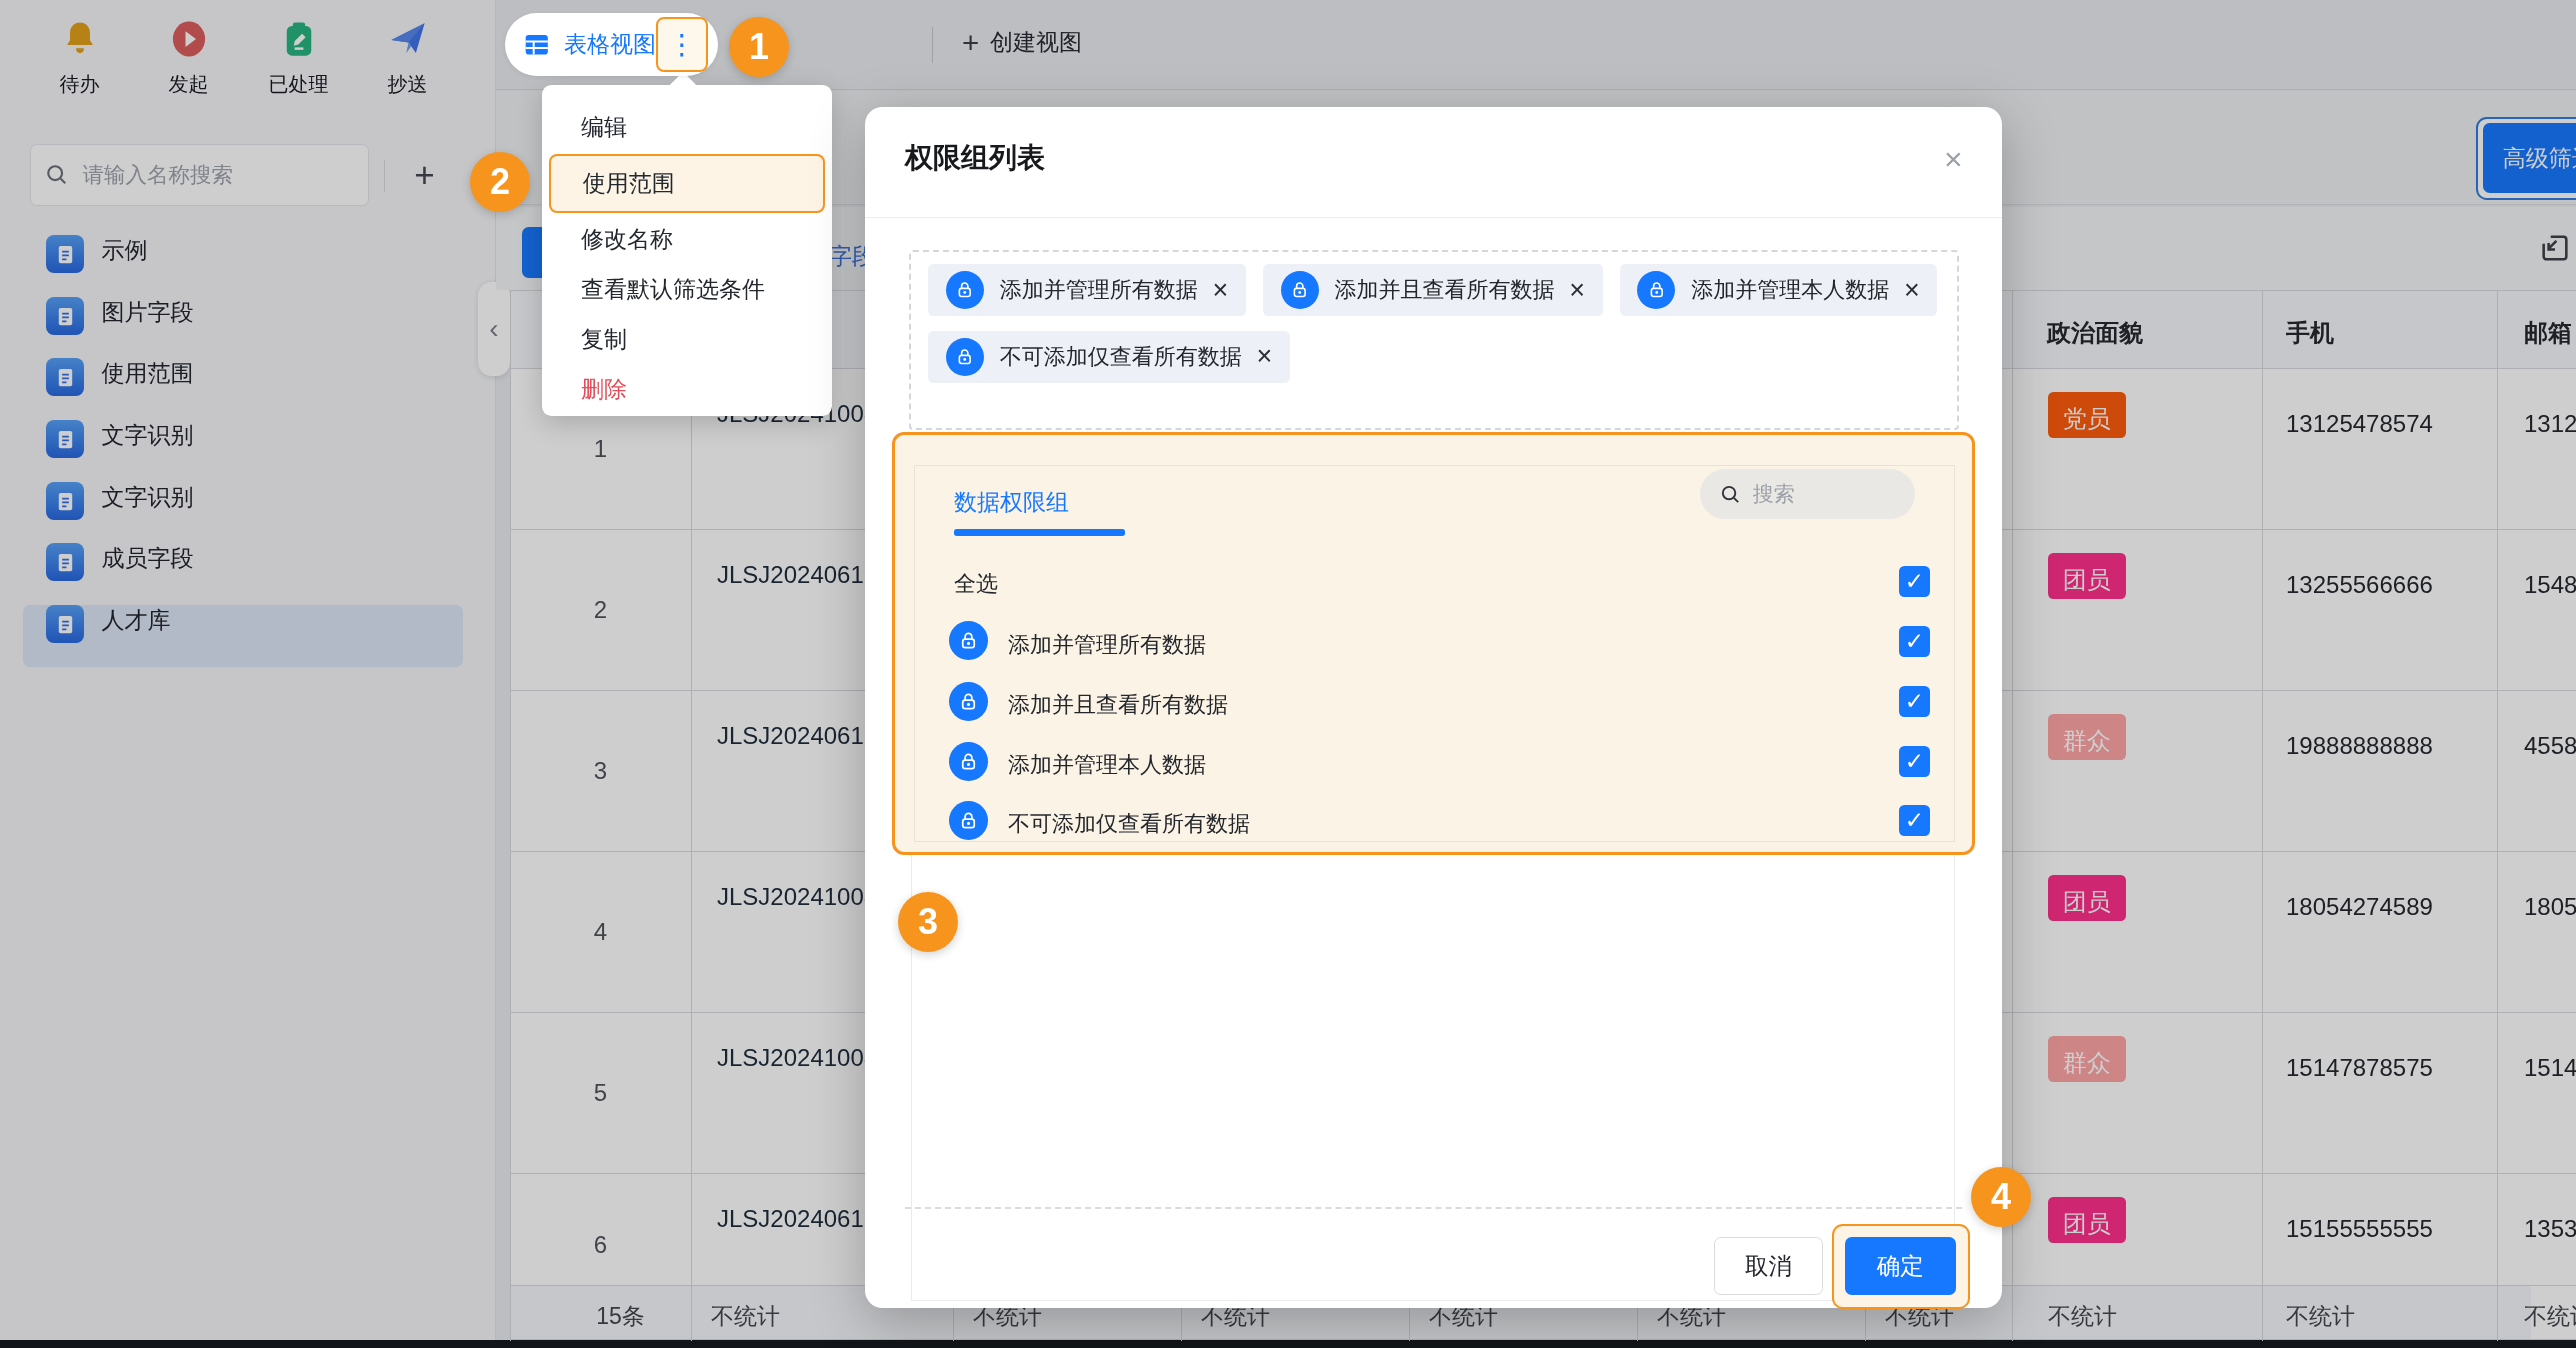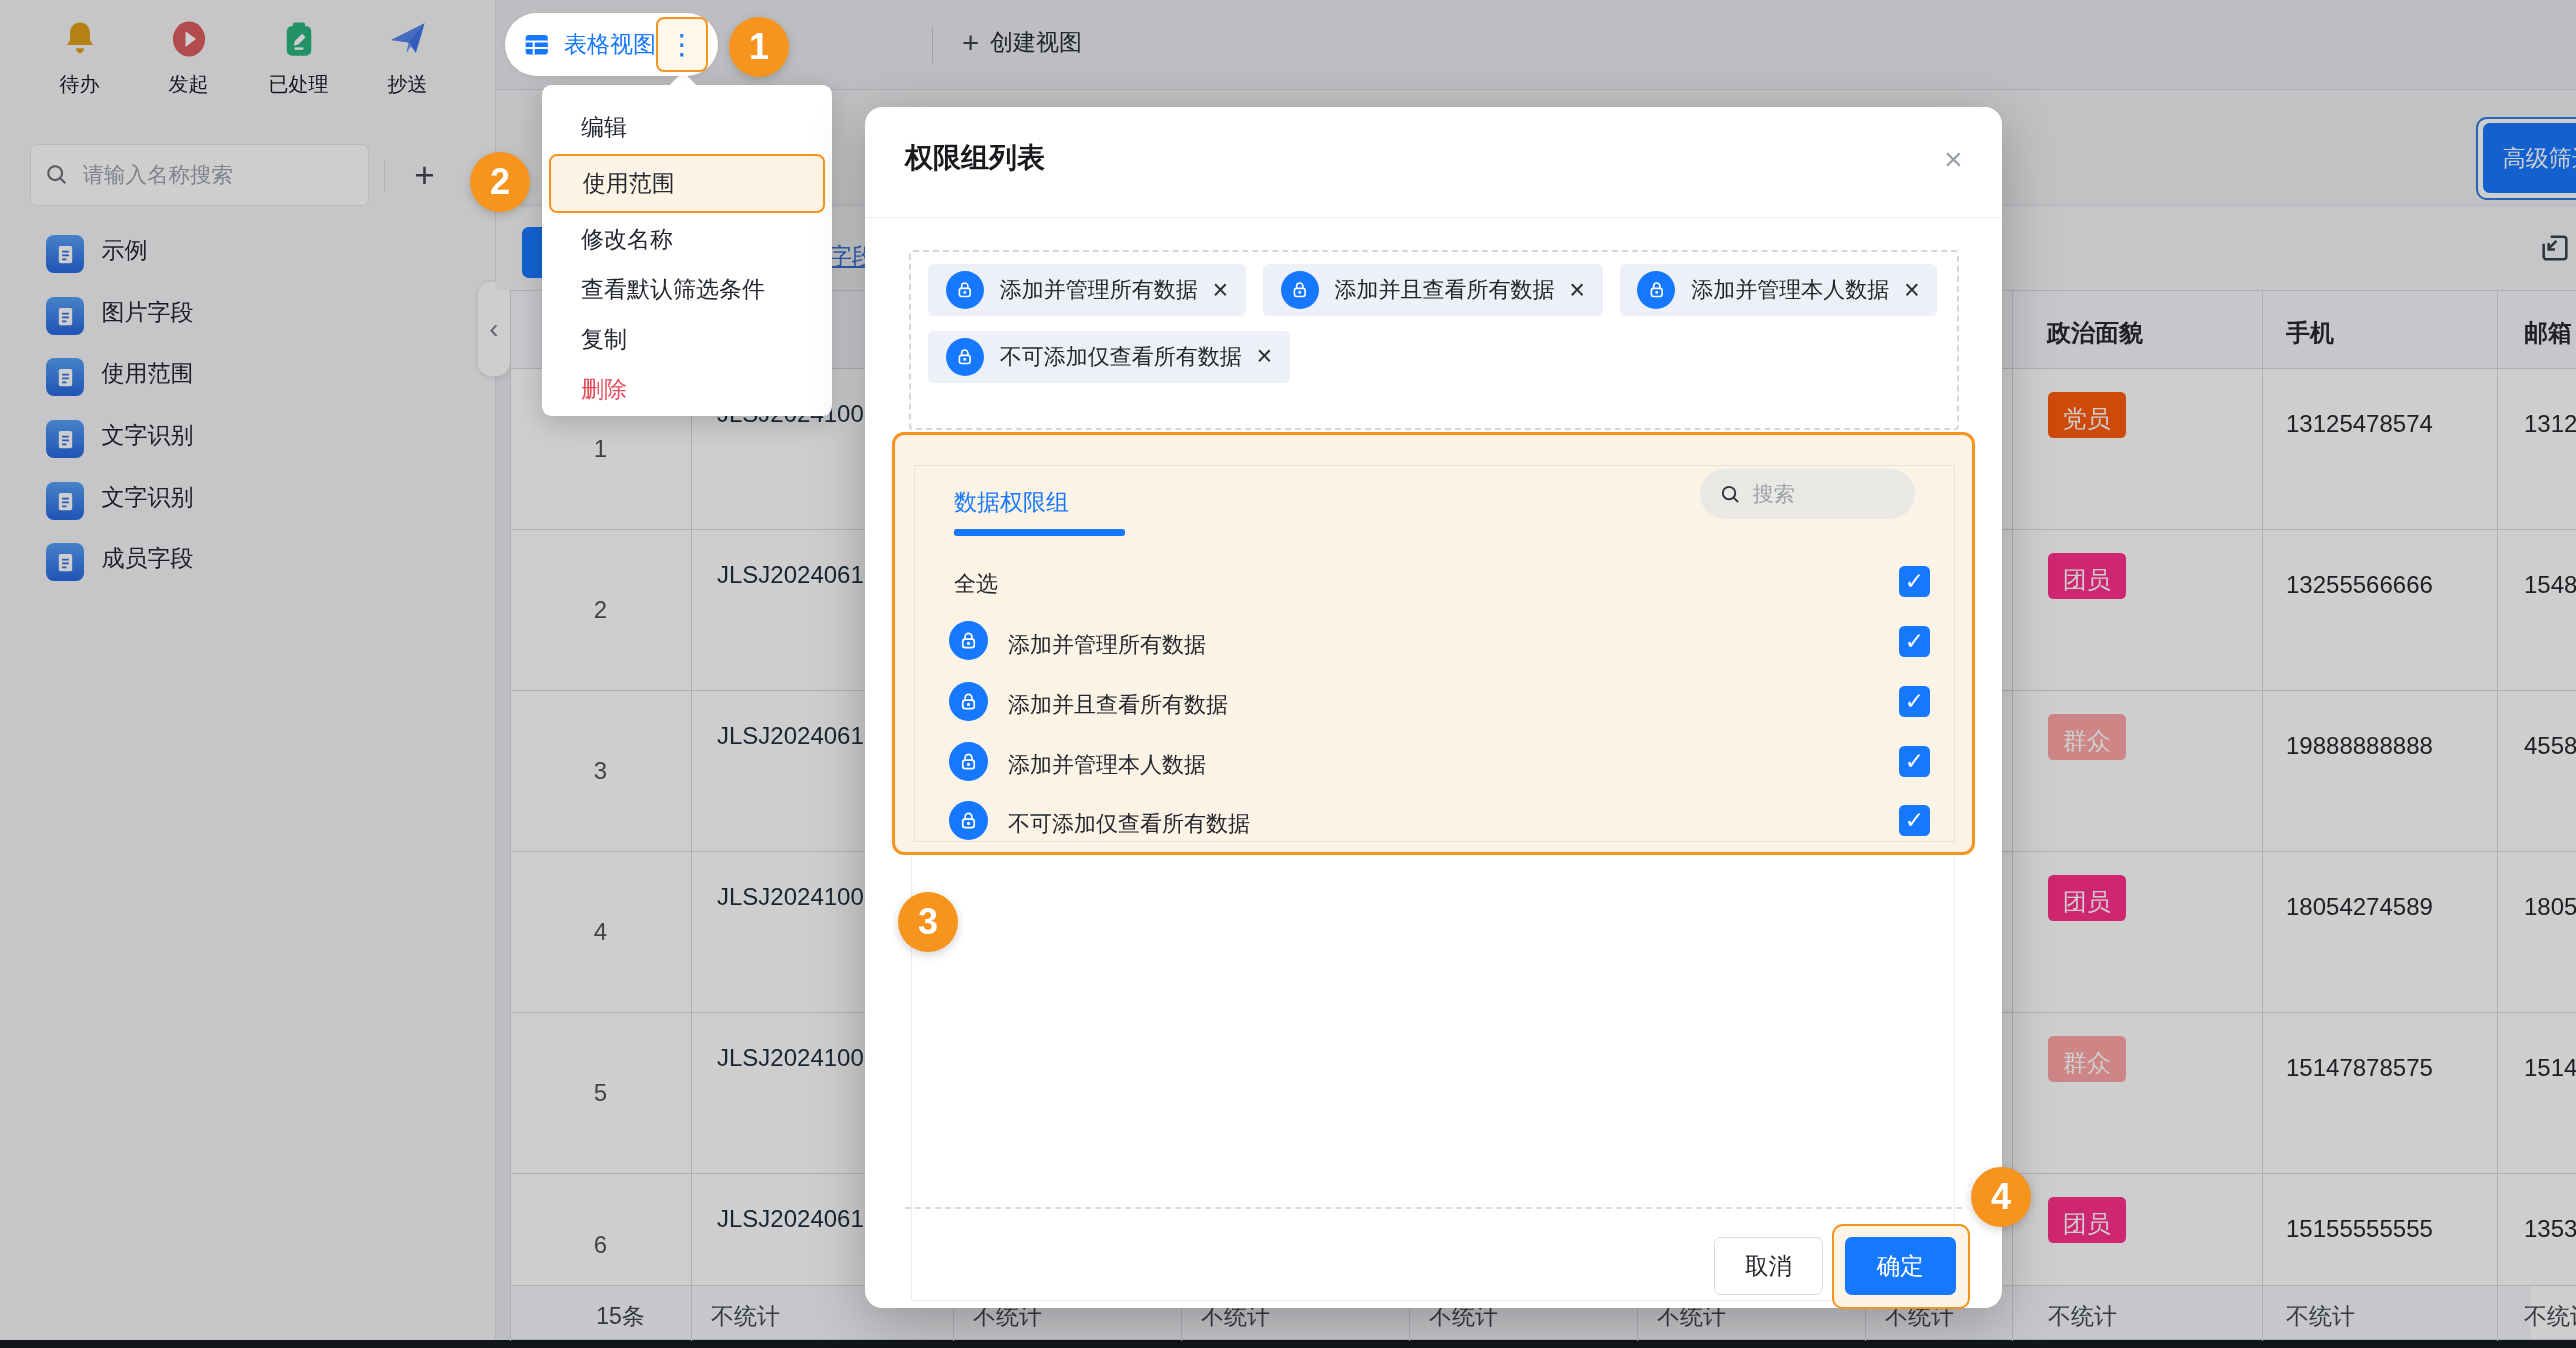--- a/index.html
+++ b/index.html
@@ -203,39 +203,48 @@
     </div>
     <div class="side-item" style="top:543px">
       <span class="doc-ico">
           <svg width="23" height="23" viewBox="0 0 24 24">
             <rect x="5" y="3" width="14" height="18" rx="2" fill="#fff"></rect>
             <path d="M8.5 9h7M8.5 13h7M8.5 17h4.5" stroke="#2f6fe4" stroke-width="1.8"></path>
           </svg>
         </span>
       <span class="side-item-label">成员字段</span>
     </div>
+    <div class="side-item selected" style="top:605px">
+      <span class="doc-ico">
+          <svg width="23" height="23" viewBox="0 0 24 24">
+            <rect x="5" y="3" width="14" height="18" rx="2" fill="#fff"></rect>
+            <path d="M8.5 9h7M8.5 13h7M8.5 17h4.5" stroke="#2f6fe4" stroke-width="1.8"></path>
+          </svg>
+        </span>
+      <span class="side-item-label">人才库</span>
+    </div>
 
     <div id="collapse-handle">‹</div>
   </div>
 
   <div id="bar1">
     <div class="bar1-divider" style="left:436px"></div>
     <div id="create-view" style="left:466px">
       <span class="plus">+</span>
       <span class="lbl">创建视图</span>
     </div>
   </div>
   <div id="bar2">
     <div id="adv-filter-ring" style="left:1980px;top:25.5px;position:absolute;">
       <div id="adv-filter">高级筛选</div>
     </div>
   </div>
   <div id="bar3">
     <div id="field-frag-btn" style="position:absolute;left:25.5px;top:20px;"></div>
-    <div id="field-link" style="position:absolute;left:333px;top:34px;text-decoration:underline;">字段</div>
+    <div id="field-link" style="position:absolute;left:333px;top:34px;">字段</div>
     <svg id="import-icon" style="left:2042px;top:24px;position:absolute;" viewBox="0 0 24 24">
         <path d="M9 4h9a2 2 0 0 1 2 2v12a2 2 0 0 1-2 2H6a2 2 0 0 1-2-2v-9" fill="none" stroke="#3a3f46" stroke-width="1.8"></path>
         <path d="M13 7l-5.5 5.5M7.5 8.5v4.5H12" fill="none" stroke="#3a3f46" stroke-width="1.8"></path>
       </svg>
   </div>
 
   <div id="table-area"></div>
   <div id="table-header"></div>
   <div class="th" style="left:2047px;top:317px;position:absolute;z-index:1;">政治面貌</div>
   <div class="th" style="left:2286px;top:317px;position:absolute;z-index:1;">手机</div>

